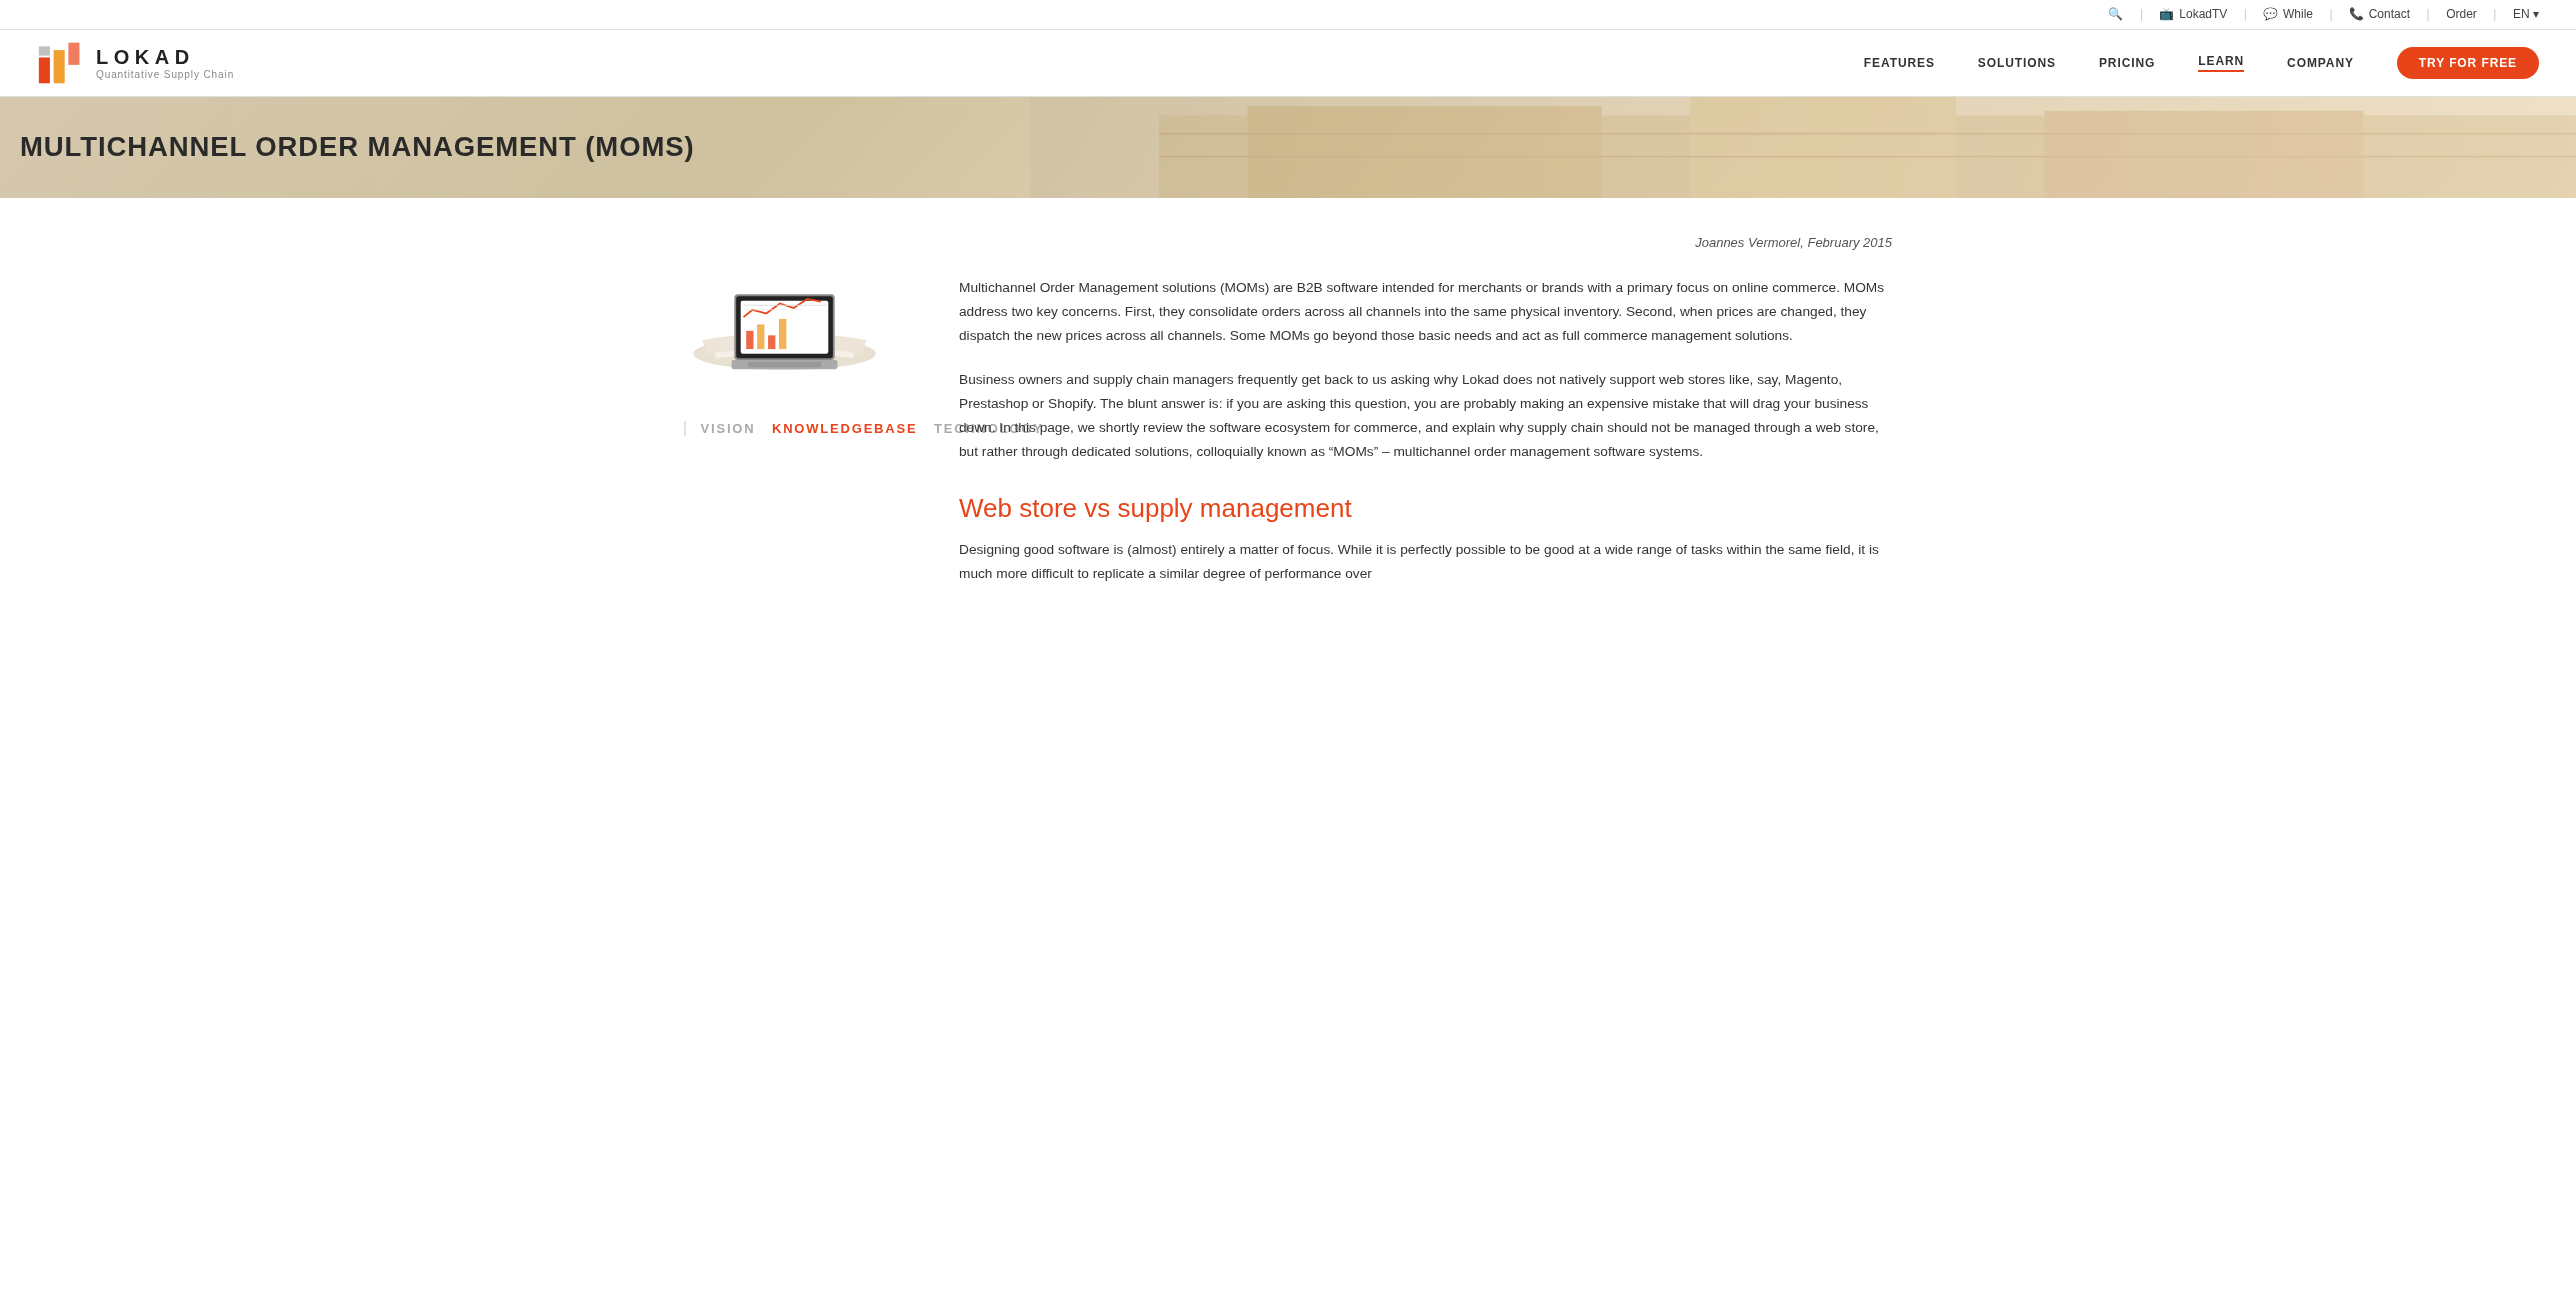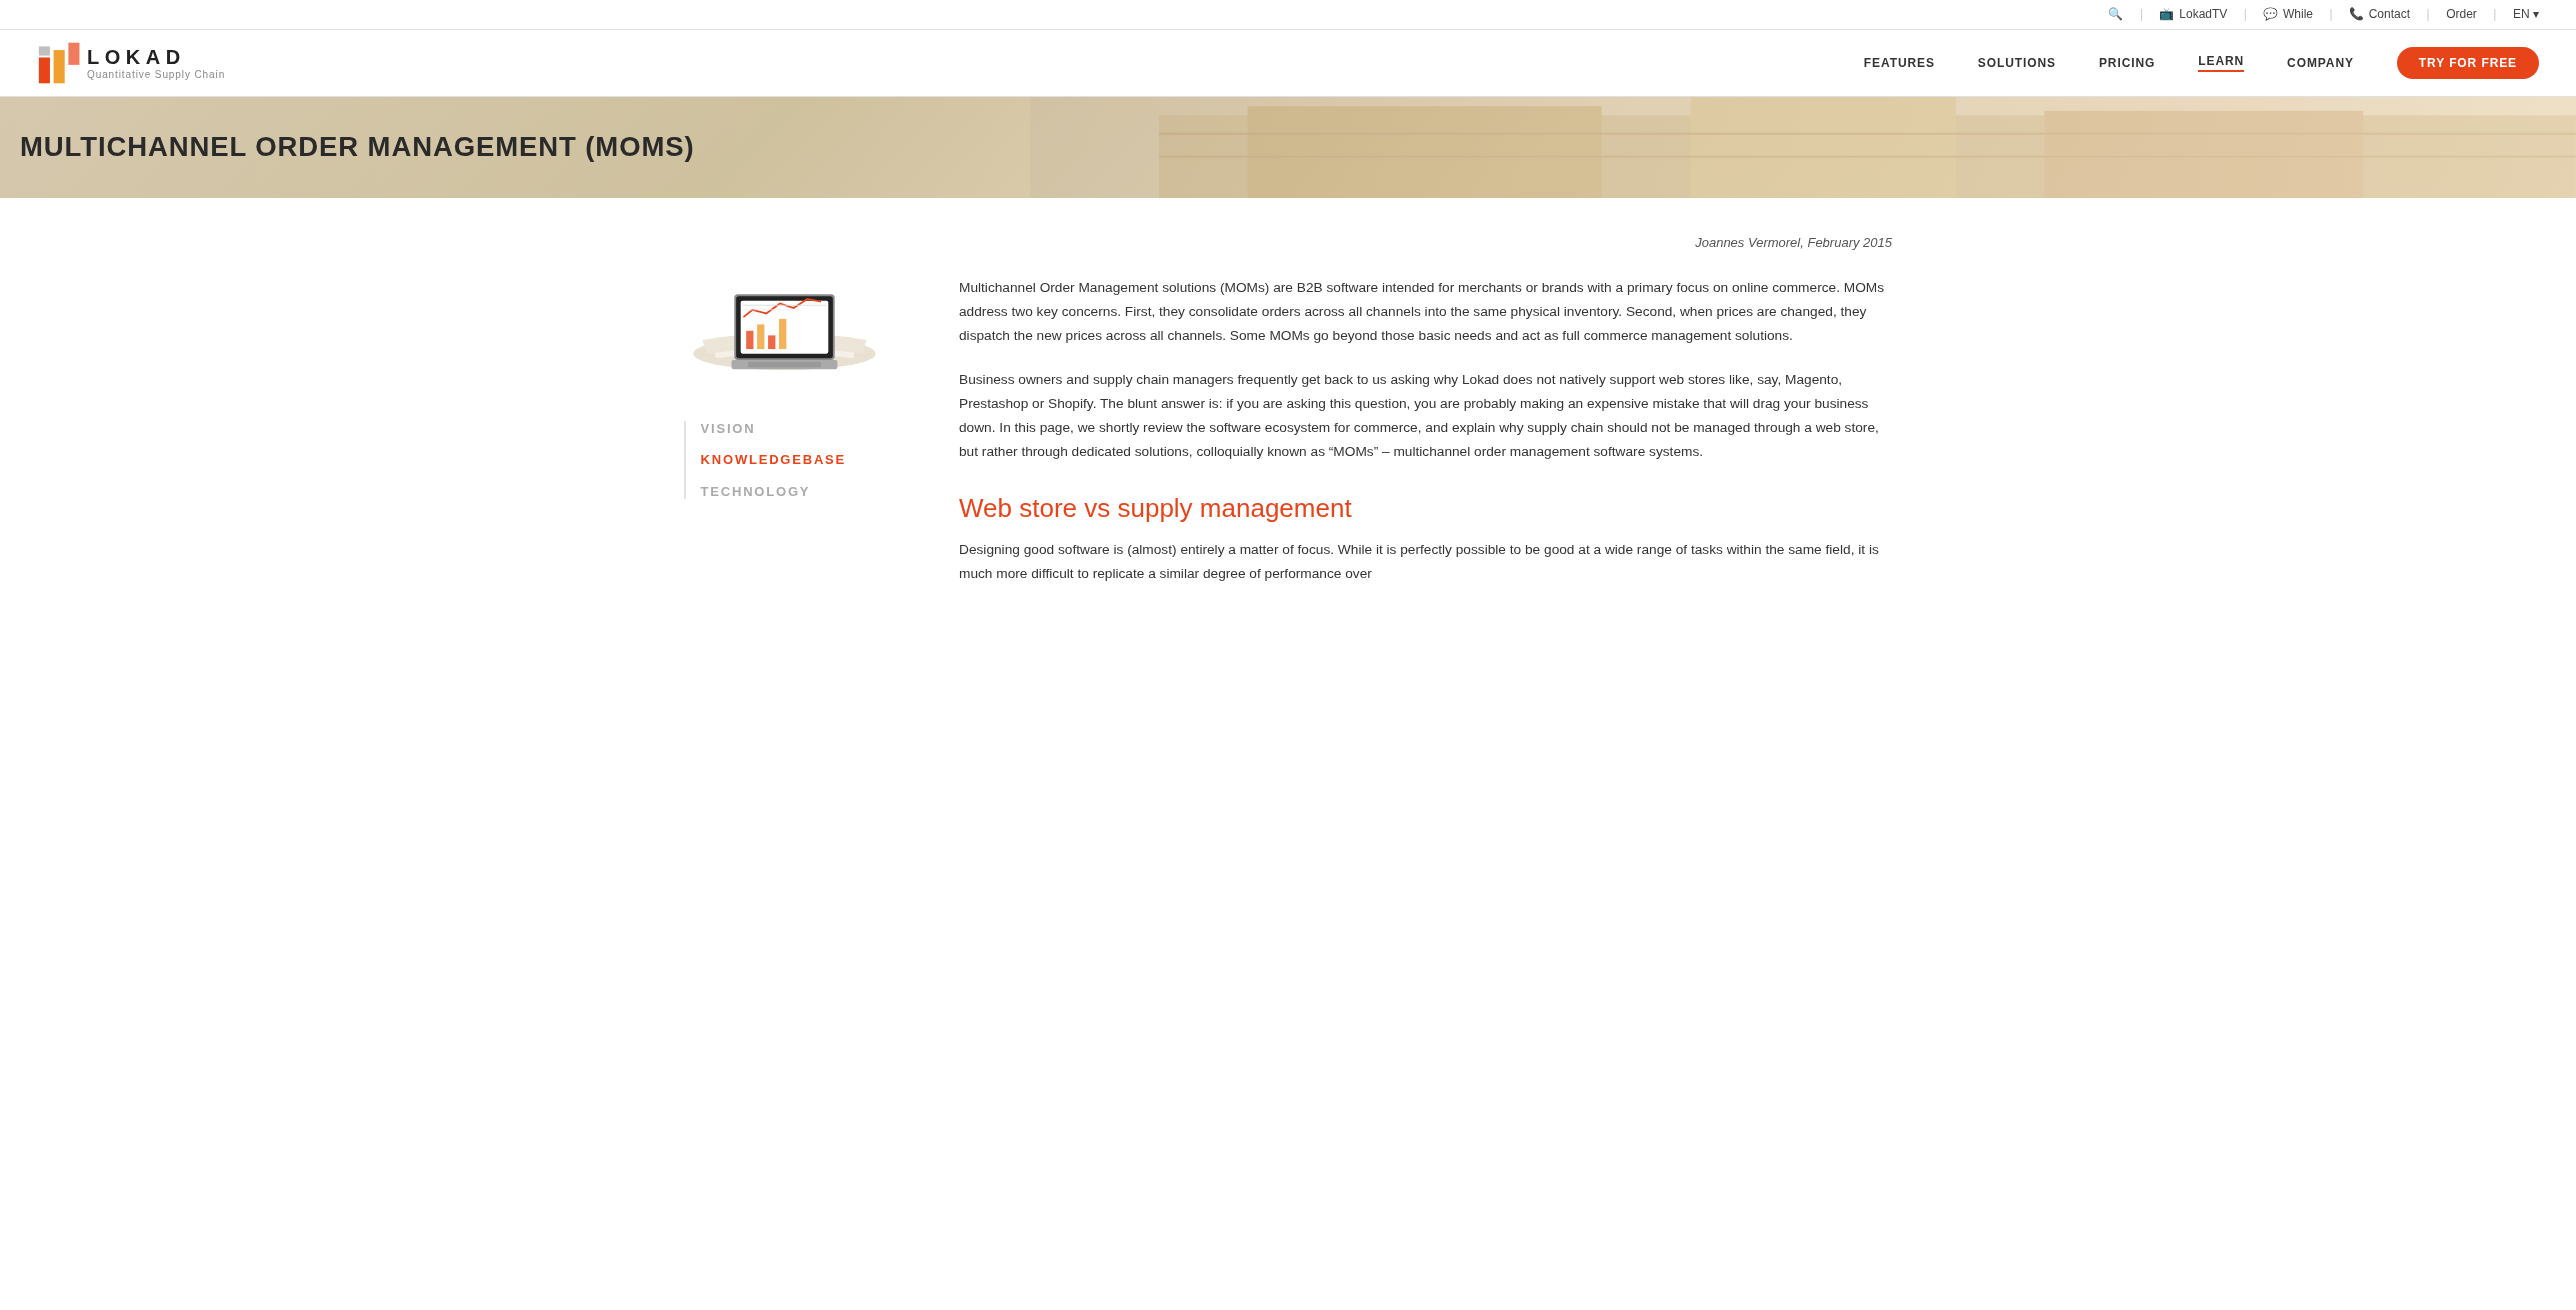--- a/index.html
+++ b/index.html
@@ -31,21 +31,21 @@
     
     .main-nav {
       display: flex;
       align-items: center;
       padding: 9.2px 37px;
       border-bottom: 0.9px solid #e0e0e0;
     }
     .logo-area {
       display: flex;
       align-items: center;
-      gap: 2px;
+      gap: 11px;
       flex: 1;
     }
     .logo-icon {
       width: 48px;
       height: 48px;
     }
     .logo-text-area {
       display: flex;
       flex-direction: column;
     }
@@ -131,21 +131,21 @@
       width: 238px;
       flex-shrink: 0;
     }
     .sidebar-illustration {
       width: 201px;
       height: 146px;
       margin-bottom: 27.5px;
     }
     .sidebar-nav {
       display: flex;
-      flex-direction: column;
+      flex-direction: row;
       gap: 16.5px;
       border-left: 2.7px solid #e0e0e0;
       padding-left: 14.6px;
       margin-top: 9.2px;
     }
     .sidebar-nav-item {
       font-size: 13px;
       font-weight: 700;
       letter-spacing: 1.8px;
       color: #aaa;

